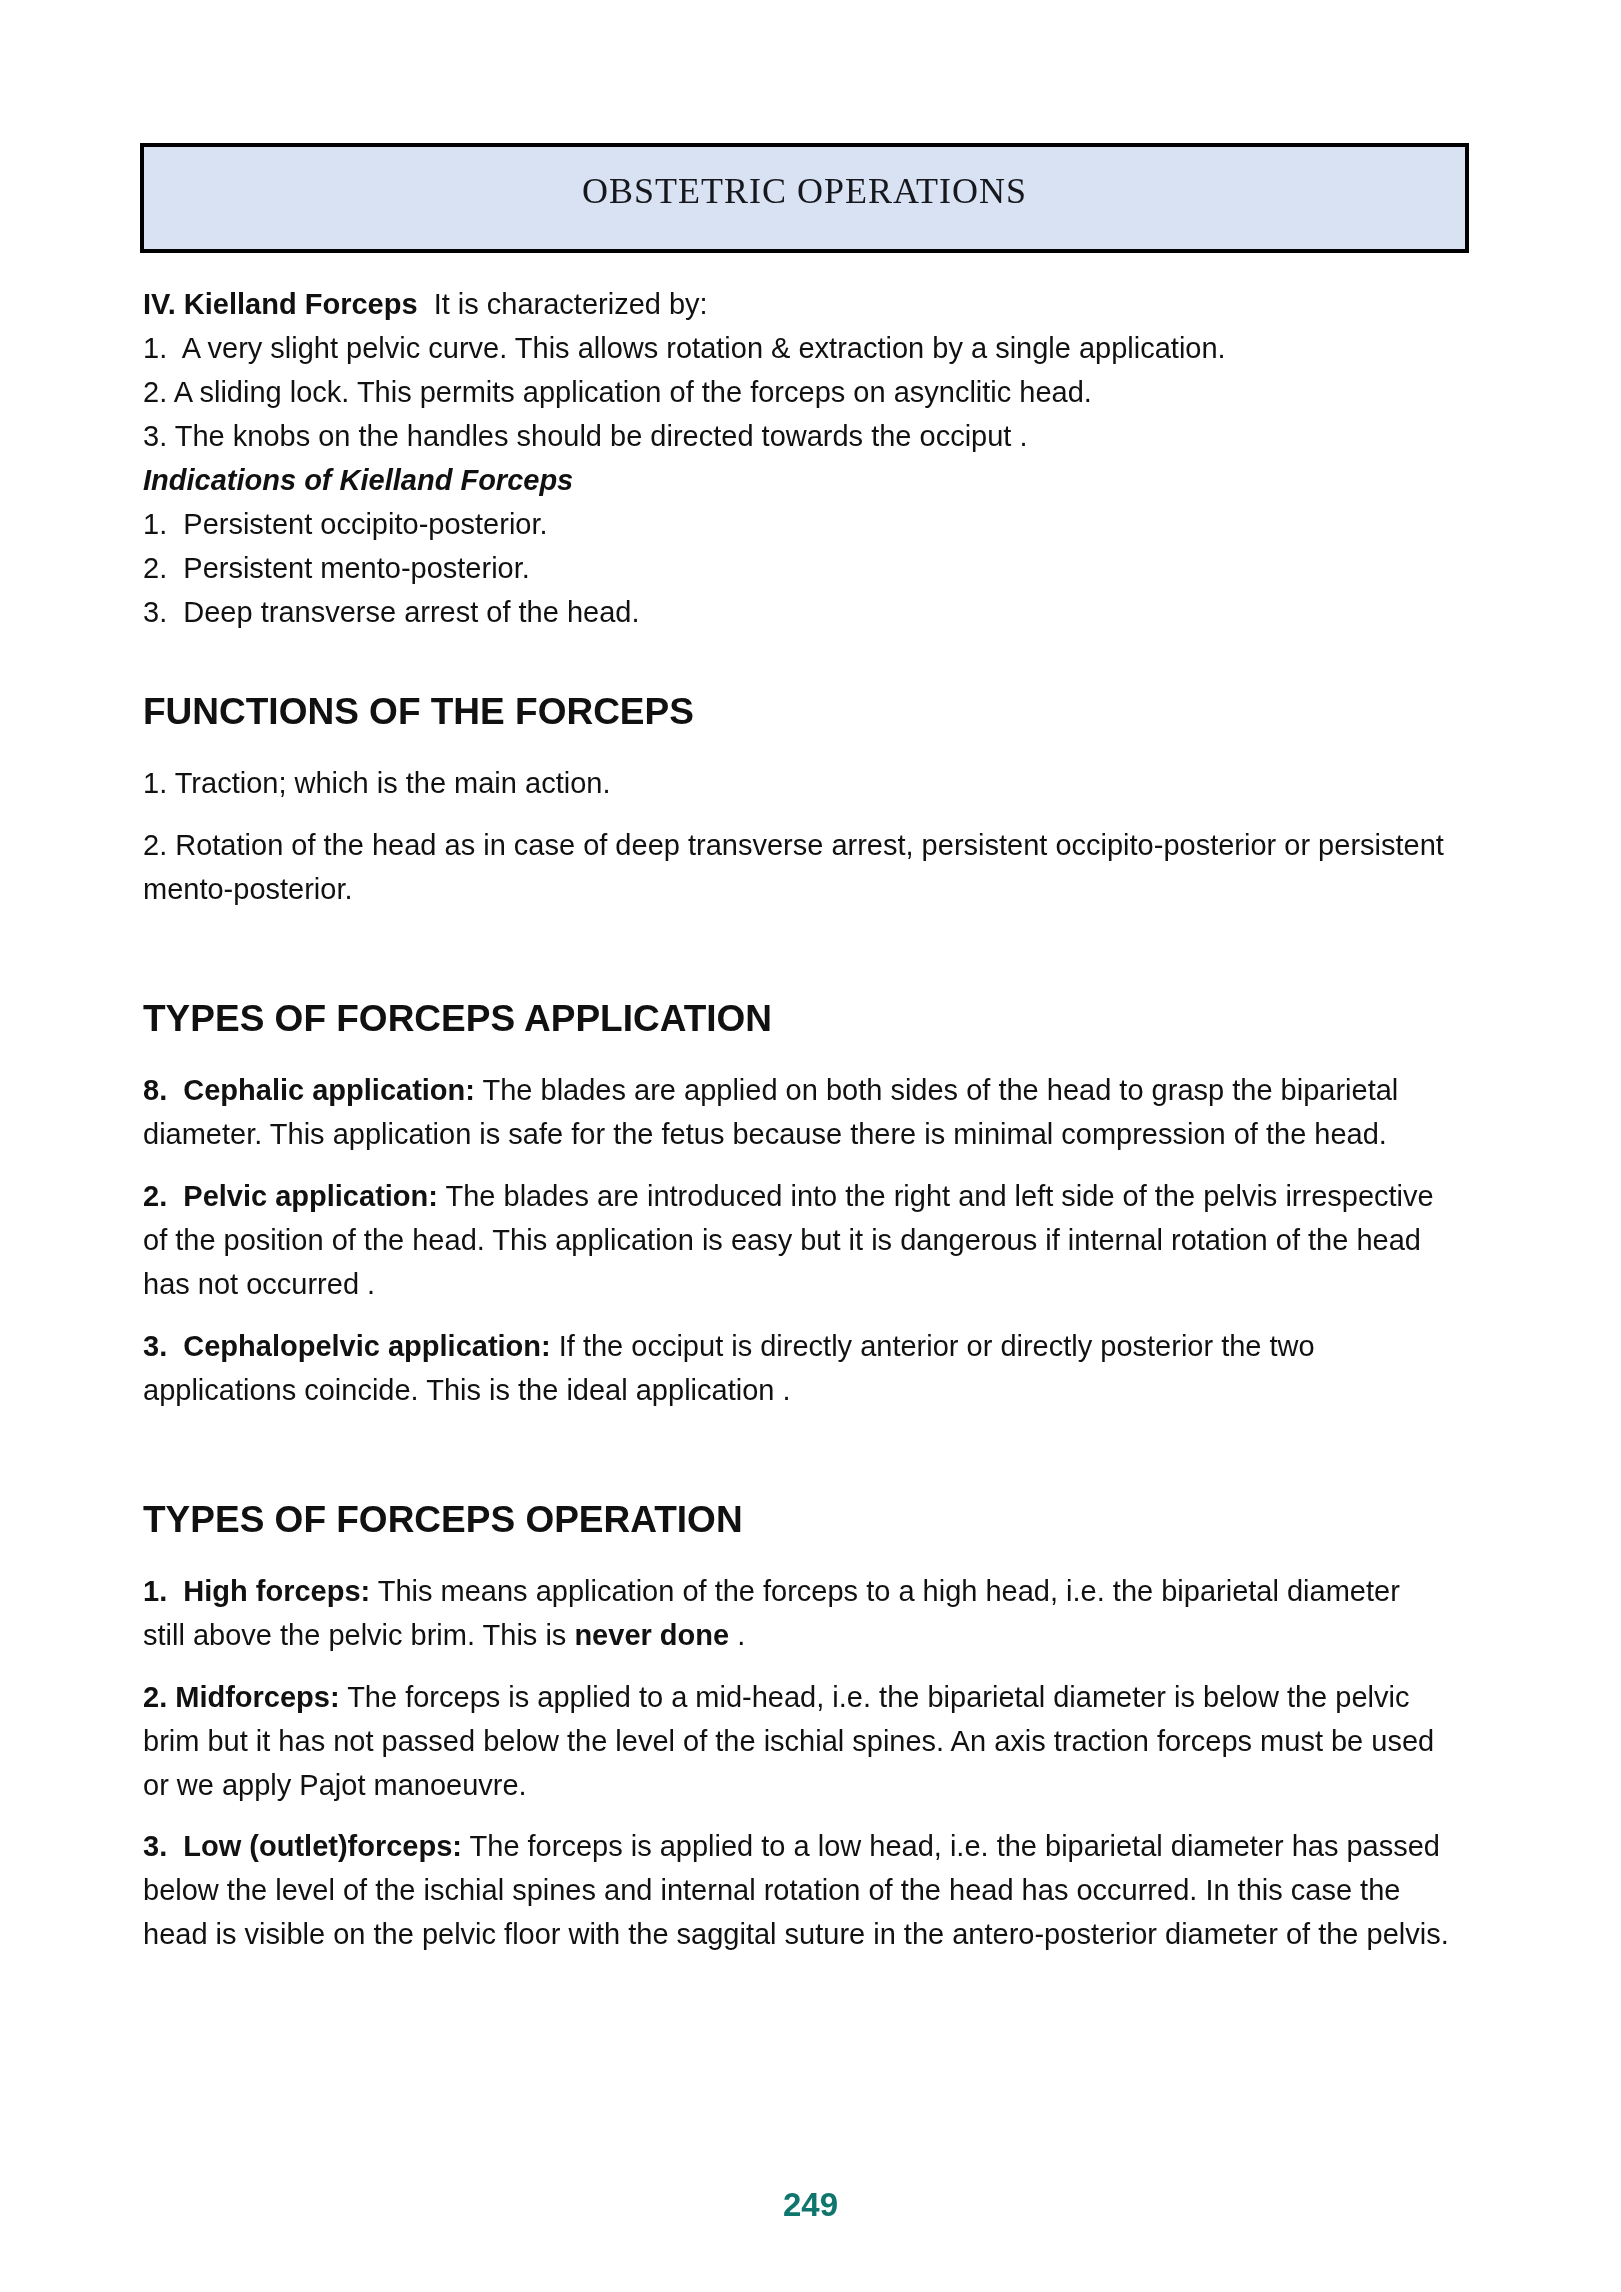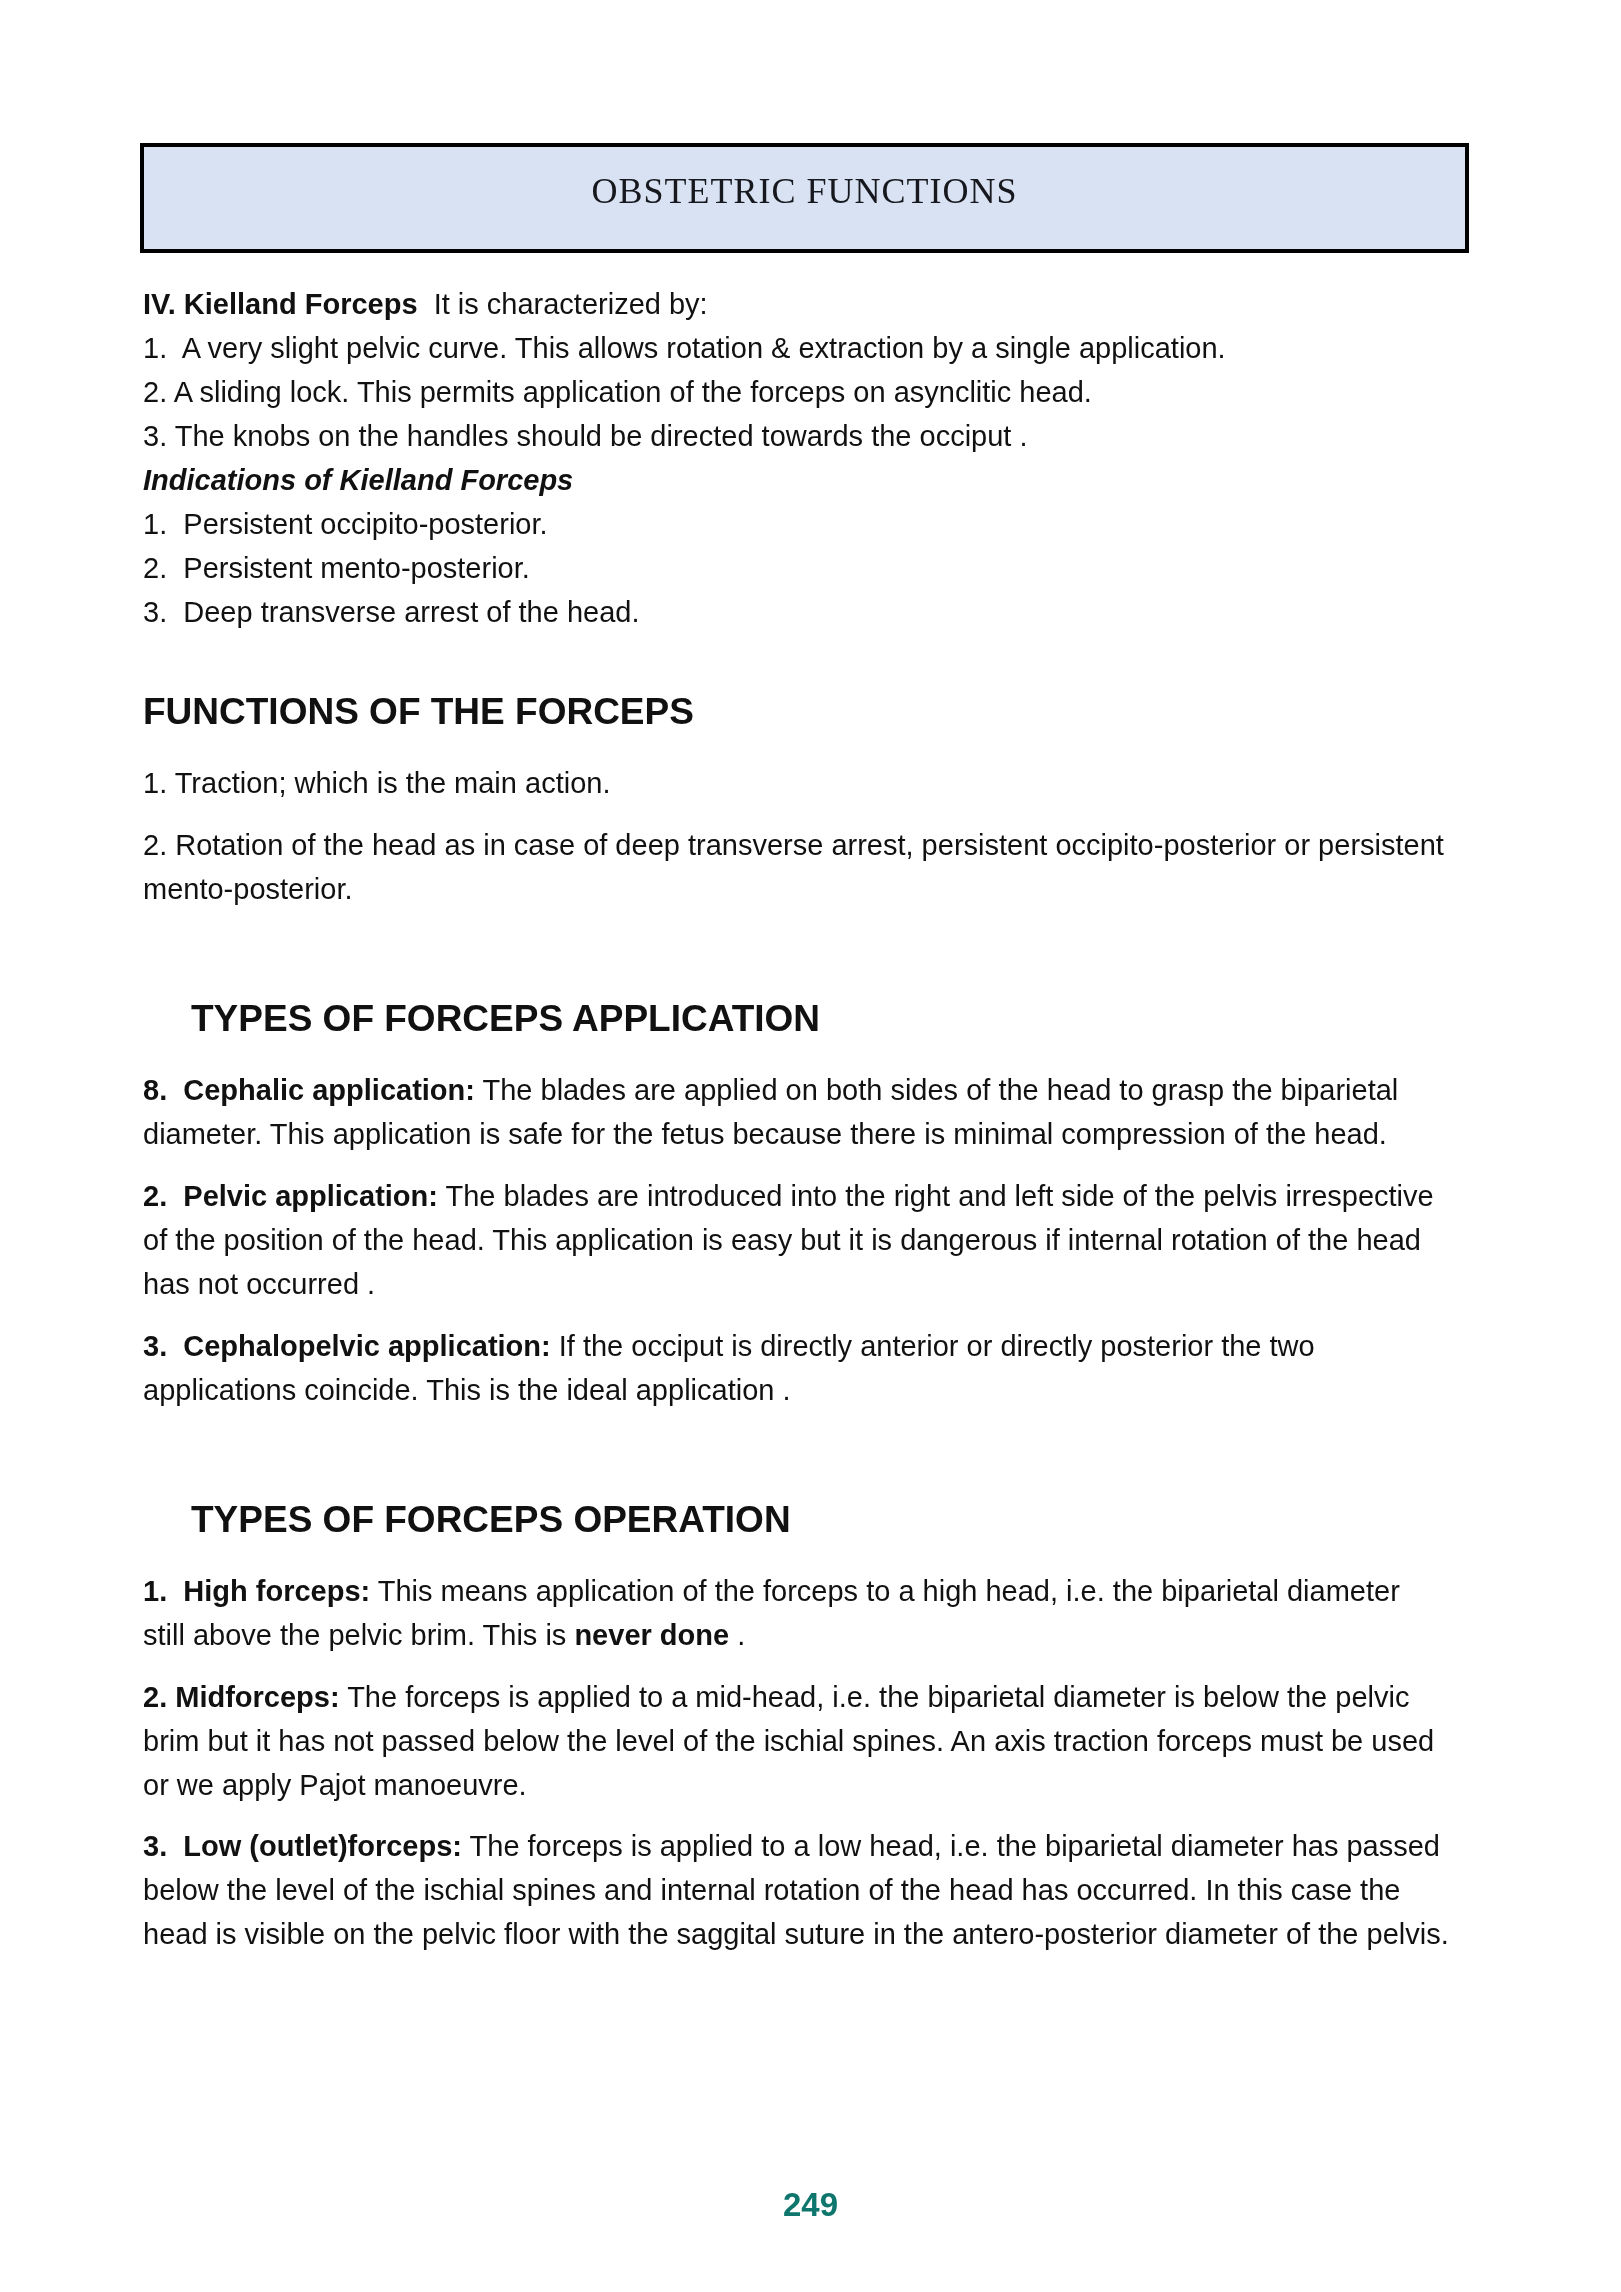--- a/index.html
+++ b/index.html
@@ -61,40 +61,39 @@
   }
   h2.section-heading {
     font-size: 37px;
     line-height: 44px;
     font-weight: bold;
     margin: 56px 0 27.4px 0;
     white-space: pre-wrap;
   }
   h2.section-heading.big-gap {
     margin-top: 86px;
-    margin-left: 48px;
   }
   .page-number {
     position: absolute;
     left: 0;
     right: 0;
     top: 2186px;
     text-align: center;
     font-size: 33px;
     font-weight: bold;
     color: #0f766e;
   }
 </style>
 </head>
 <body>
 
 <div class="page">
 
   <div class="header-box">
-    <span class="header-title">OBSTETRIC FUNCTIONS</span>
+    <span class="header-title">OBSTETRIC OPERATIONS</span>
   </div>
 
   <div class="content">
 
     <p class="tight"><span class="bold">IV. Kielland Forceps</span><span>  It is characterized by:</span></p>
 
     <p class="tight">1.  A very slight pelvic curve. This allows rotation &amp; extraction by a single application.</p>
     <p class="tight">2. A sliding lock. This permits application of the forceps on asynclitic head.</p>
     <p class="tight">3. The knobs on the handles should be directed towards the occiput .</p>
 

